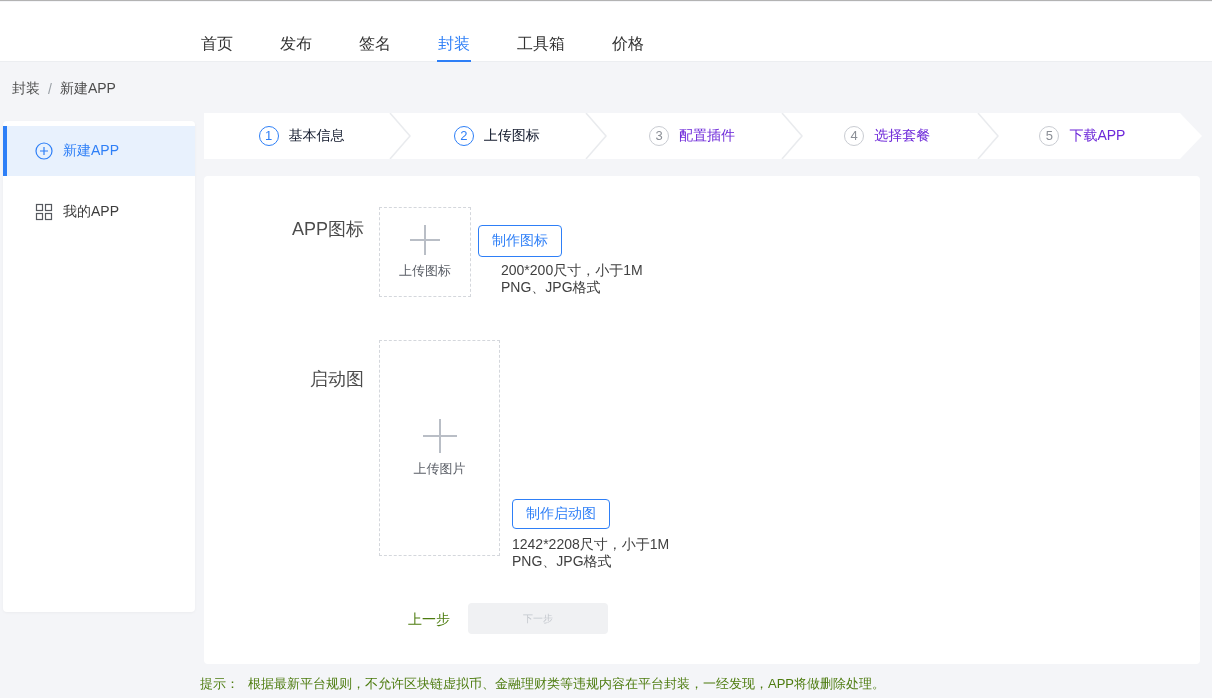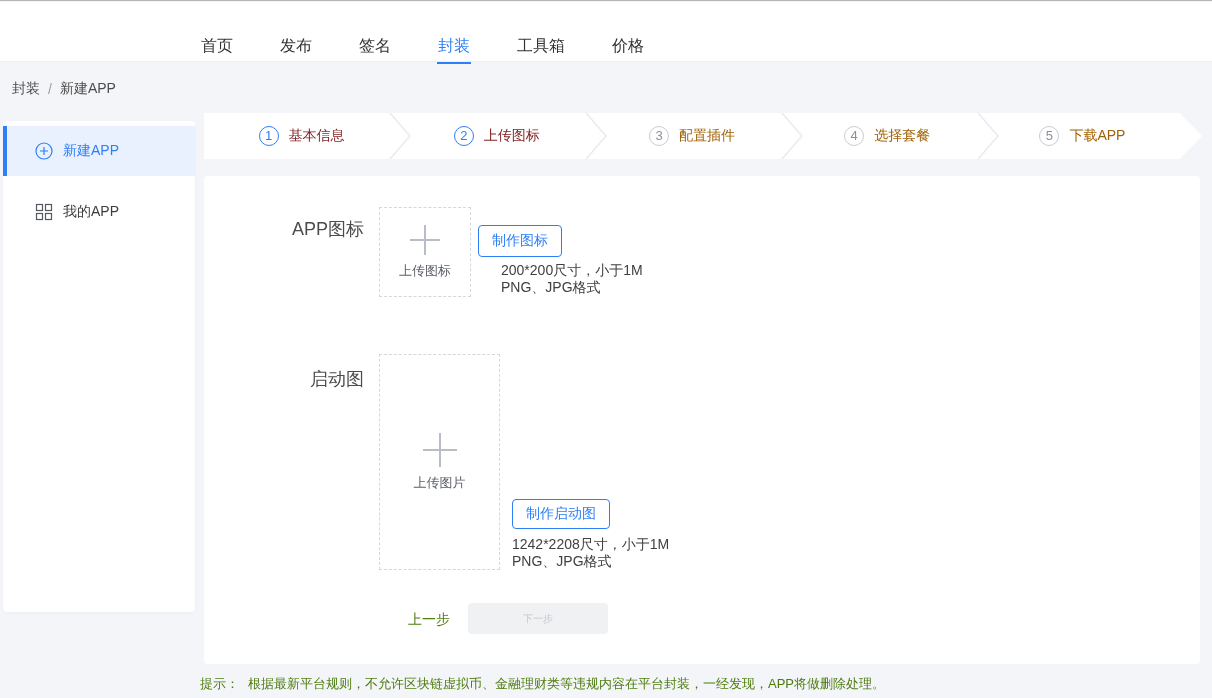--- a/index.html
+++ b/index.html
@@ -13,21 +13,21 @@
     border-top: 1px solid #b3b3b3;
   }
 
   
   .header {
     position: absolute; left: 0; top: 1px; width: 1212px; height: 60px;
     background: #fff; border-bottom: 1px solid #eceef1;
   }
   .nav {
     position: absolute; left: 200px; top: 0; height: 60px;
-    display: flex; align-items: flex-start; gap: 45px; margin-top: 29px;
+    display: flex; align-items: flex-end; gap: 45px;
   }
   .nav-item {
     font-size: 16px; color: #333; cursor: pointer;
     padding: 4px 1px 5px; border-bottom: 2px solid transparent;
     line-height: 22px;
   }
   .nav-item.active { color: #2e7ff7; border-bottom-color: #2e7ff7; }
 
   
   .breadcrumb {
@@ -67,23 +67,23 @@
   }
   .step {
     flex: 1 1 0; display: flex; align-items: center; justify-content: center;
     gap: 10px; position: relative; cursor: default;
   }
   .step .num {
     width: 20px; height: 20px; border-radius: 50%;
     border: 1px solid #c9ccd2; color: #8b8f96;
     font-size: 13px; line-height: 18px; text-align: center;
   }
-  .step .lbl { font-size: 14px; color: #a16207; }
+  .step .lbl { font-size: 14px; color: #6d28d9; }
   .step.done .num, .step.current .num { border-color: #2e7ff7; color: #2e7ff7; }
-  .step.done .lbl, .step.current .lbl { color: #7f1d1d; }
+  .step.done .lbl, .step.current .lbl { color: #0f172a; }
   .chev {
     position: absolute; top: 0; width: 22px; height: 46px; pointer-events: none;
   }
 
   
   .card {
     position: absolute; left: 204px; top: 175px; width: 996px; height: 488px;
     background: #fff; border-radius: 4px;
   }
   .field-label {
@@ -92,21 +92,21 @@
   }
   .lbl-icon { top: 41px; }
   .lbl-splash { top: 191px; }
 
   .upload-box {
     position: absolute; border: 1px dashed #d4d7dc; background: #fff;
     display: flex; flex-direction: column; align-items: center; justify-content: center;
     cursor: pointer;
   }
   .box-icon { left: 175px; top: 31px; width: 92px; height: 90px; }
-  .box-splash { left: 175px; top: 178px; width: 121px; height: 216px; justify-content: center; }
+  .box-splash { left: 175px; top: 164px; width: 121px; height: 216px; justify-content: center; }
   .plus { position: relative; }
   .plus::before, .plus::after { content: ""; position: absolute; background: #b9bec6; }
   .plus::before { left: 0; right: 0; top: 50%; height: 2px; margin-top: -1px; }
   .plus::after { top: 0; bottom: 0; left: 50%; width: 2px; margin-left: -1px; }
   .plus.small { width: 30px; height: 30px; }
   .plus.big { width: 34px; height: 34px; }
   .upload-text { margin-top: 7px; font-size: 13px; color: #5a5e66; }
 
   .make-btn {
     position: absolute; background: #fff; border: 1px solid #2e7ff7; color: #2e7ff7;

